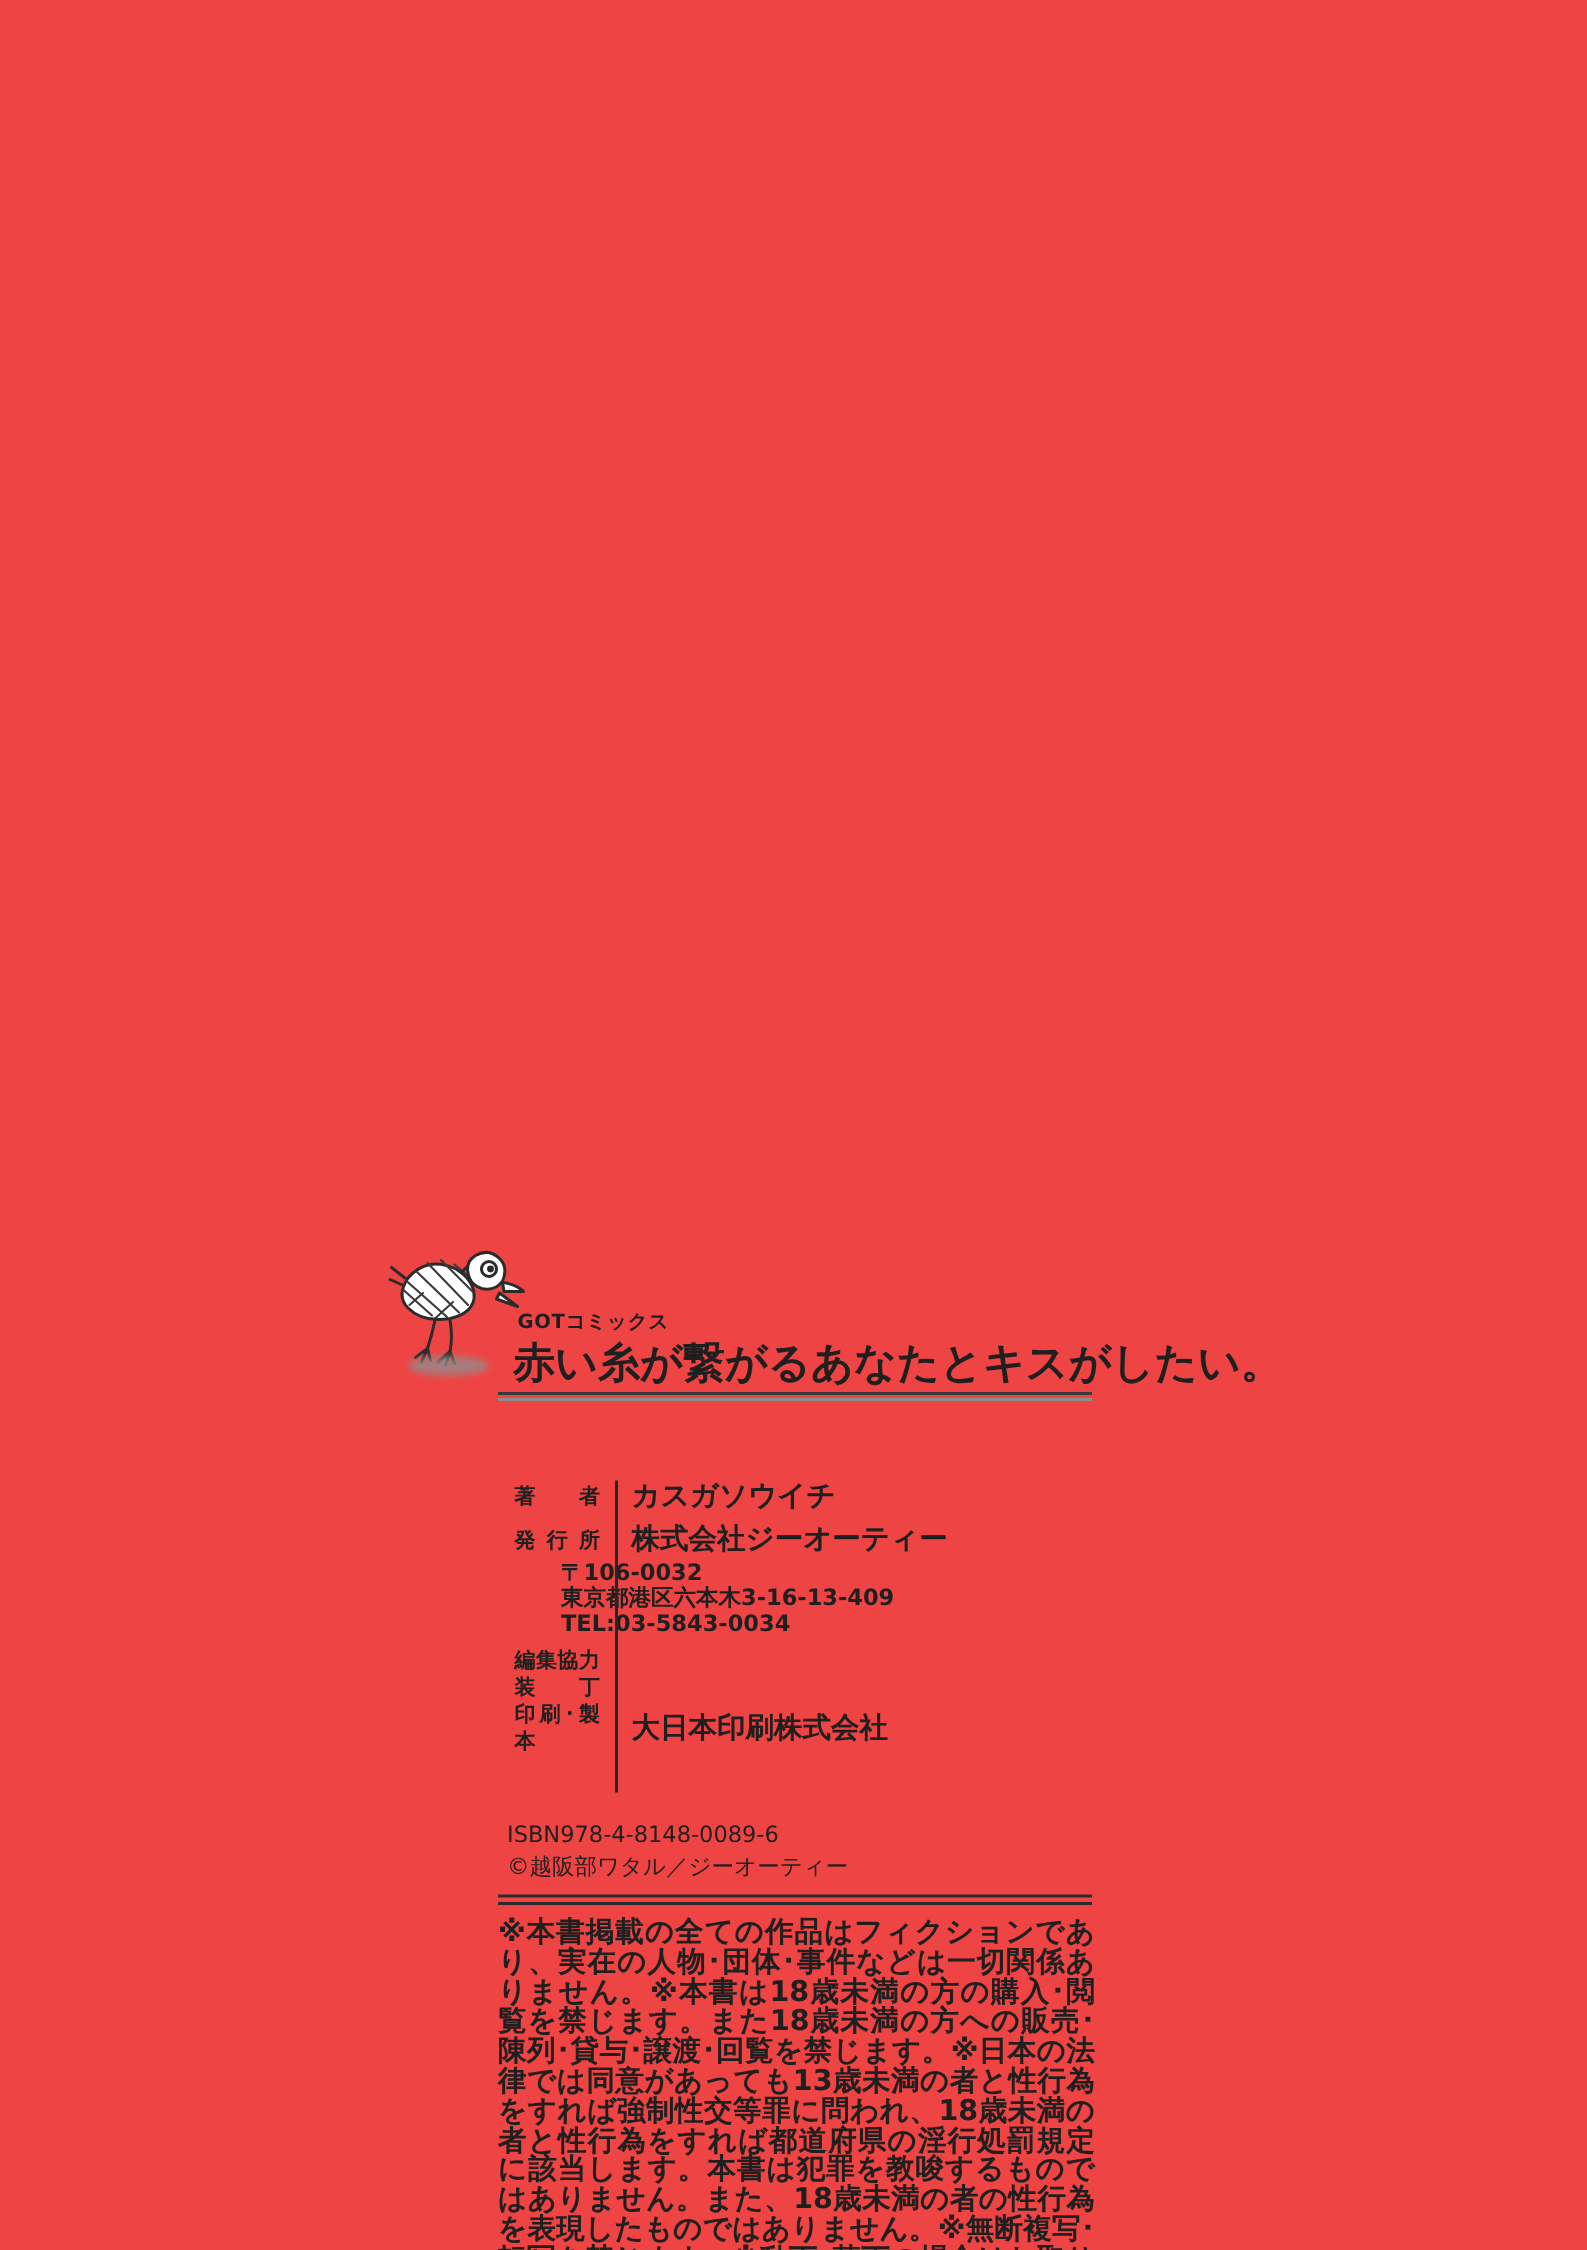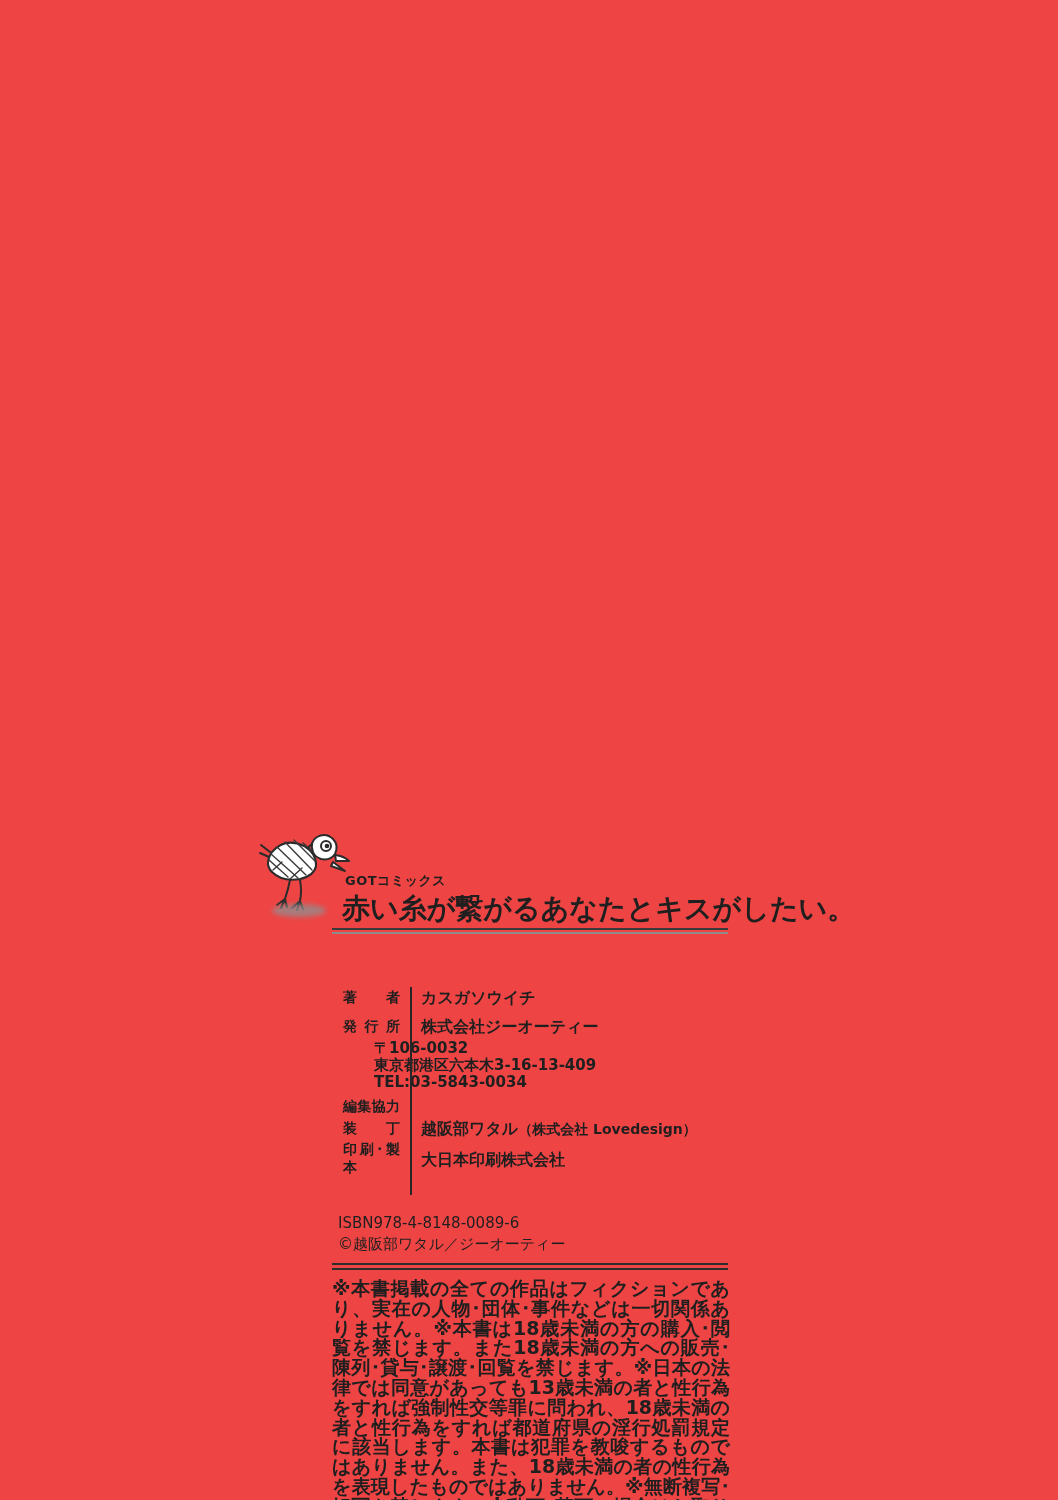--- a/index.html
+++ b/index.html
@@ -35,21 +35,21 @@
   #credits .vline{position:absolute;left:67px;top:2px;width:2px;height:208px;background:#262626;}
   .credit{display:flex;align-items:center;}
   .credit.mb{margin-bottom:4px;}
   .role{
     width:57px;flex-shrink:0;
     font-size:14px;font-weight:700;
     text-align:justify;text-align-last:justify;
     text-justify:inter-ideograph;
   }
   .val{padding-left:21px;}
-  .name{font-size:16px;font-weight:700;line-height:25px;white-space:nowrap;}
+  .name{font-size:19px;font-weight:700;line-height:25px;white-space:nowrap;}
   .note{font-size:14px;font-weight:700;white-space:nowrap;}
   .details{font-size:15px;font-weight:700;line-height:17px;padding-left:31px;margin:1px 0 7px 0;}
   .details div{white-space:nowrap;}
 
   
   #isbn-block{left:338px;top:1213px;font-size:15px;font-weight:400;line-height:21px;}
 
   
   .disc-rule{left:332px;top:1263px;width:396px;}
   .disc-rule .r1,.disc-rule .r2{height:2px;background:#2c2c2c;}
@@ -127,21 +127,20 @@
       <div>東京都港区六本木3-16-13-409</div>
       <div>TEL:03-5843-0034</div>
     </div>
 
     <div class="credit">
       <span class="role">編集協力</span>
     </div>
 
     <div class="credit">
       <span class="role">装丁</span>
-      <span class="val"><span class="name">越阪部ワタル</span><span class="note">（株式会社 Lovedesign）</span></span>
     </div>
 
     <div class="credit">
       <span class="role">印刷･製本</span>
       <span class="val name">大日本印刷株式会社</span>
     </div>
   </div>
 
   <div id="isbn-block" class="abs">
     <div>ISBN978-4-8148-0089-6</div>

